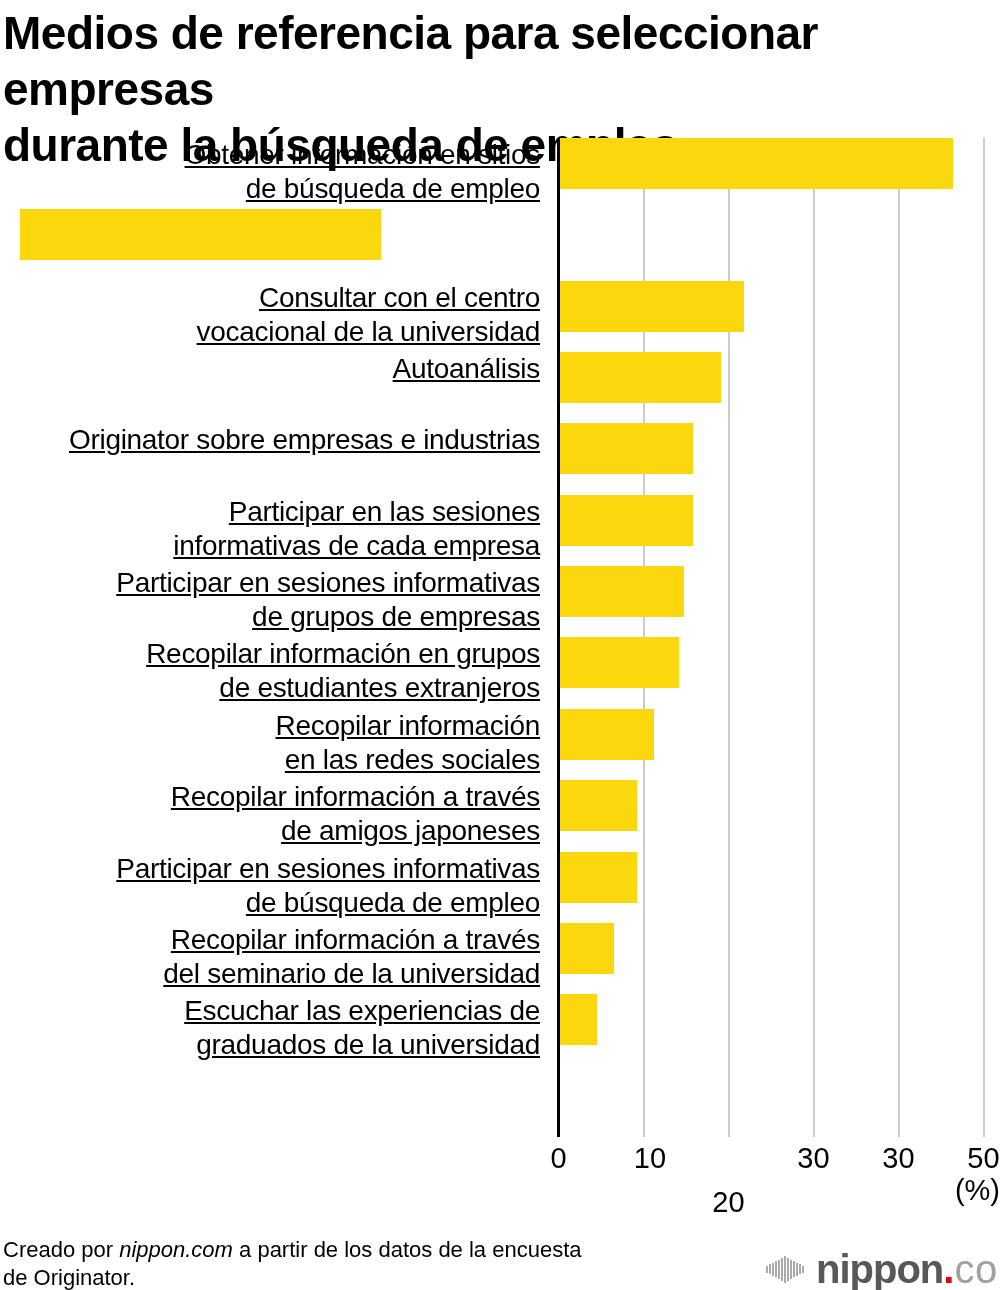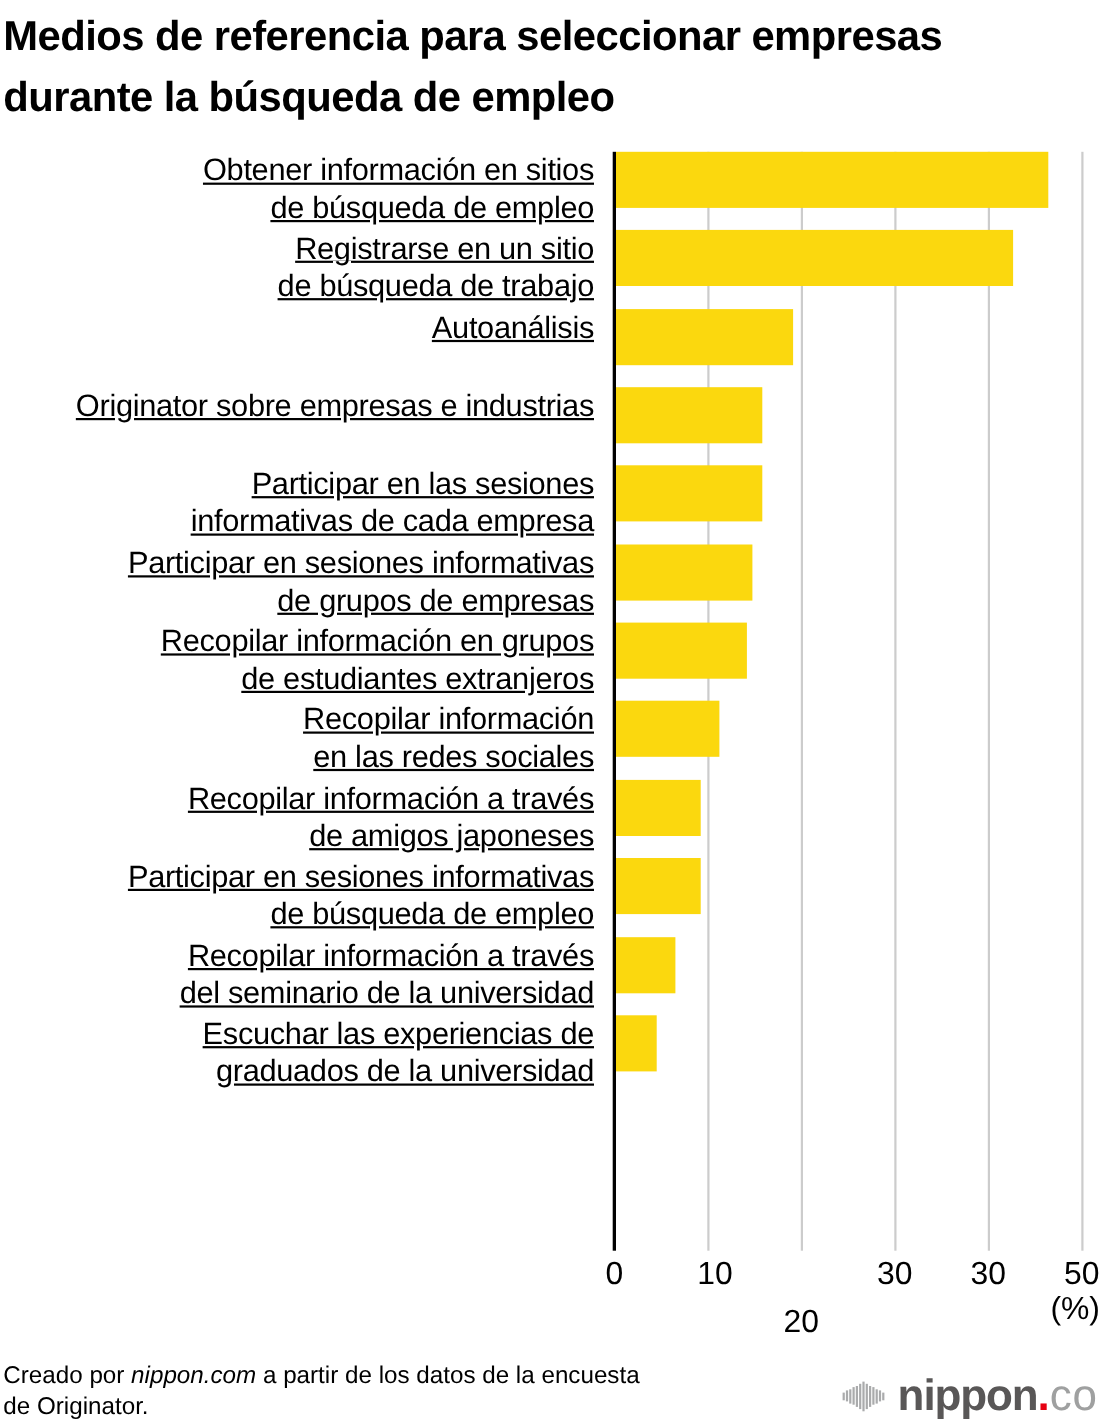--- a/index.html
+++ b/index.html
@@ -3,21 +3,21 @@
 <meta charset="utf-8">
 <style>
   * { margin:0; padding:0; box-sizing:border-box; }
   html,body { background:#ffffff; }
   .canvas {
     position:relative; width:1000px; height:1290px; background:#fff;
     font-family:"Liberation Sans", sans-serif; color:#000; overflow:hidden;
   }
   .title {
     position:absolute; left:3px; top:5px; width:965px;
-    font-size:38px; font-weight:bold; line-height:56px; letter-spacing:-0.5px;
+    font-size:46px; font-weight:bold; line-height:56px; letter-spacing:-0.5px;
   }
   .title span { display:block; }
 
   
   .axis-line { position:absolute; left:557px; top:138px; width:3px; height:999px; background:var(--axis,#000); }
   .gridline  { position:absolute; top:138px; width:2px; height:999px; background:var(--grid,#ccc); }
 
   .rows { position:absolute; left:0; top:138px; width:1000px; height:999px;
           display:grid; grid-template-rows:repeat(14, 1fr); }
   .chart-row { display:flex; align-items:flex-start;text-decoration:underline; }
@@ -56,22 +56,25 @@
         <div class="gridline" style="left: 897.5px;"></div>
         <div class="gridline" style="left: 982.5px;"></div>
       </div>
     <div class="axis-line"></div>
     <div class="rows">
         <div class="chart-row">
           <div class="row-label">Obtener información en sitios<br>de búsqueda de empleo</div>
           <div class="bar" style="width: 392.7px;"></div>
         </div>
         <div class="chart-row">
-          <div class="row-label">Registrarse en un sitio<br>de búsqueda de trabajo</div>
           <div class="bar" style="width: 361.3px;"></div>
+        </div>
+        <div class="chart-row">
+          <div class="row-label">Consultar con el centro<br>vocacional de la universidad</div>
+          <div class="bar" style="width: 183.6px;"></div>
         </div>
         <div class="chart-row">
           <div class="row-label">Autoanálisis</div>
           <div class="bar" style="width: 160.6px;"></div>
         </div>
         <div class="chart-row">
           <div class="row-label">Originator sobre empresas e industrias</div>
           <div class="bar" style="width: 132.6px;"></div>
         </div>
         <div class="chart-row">

